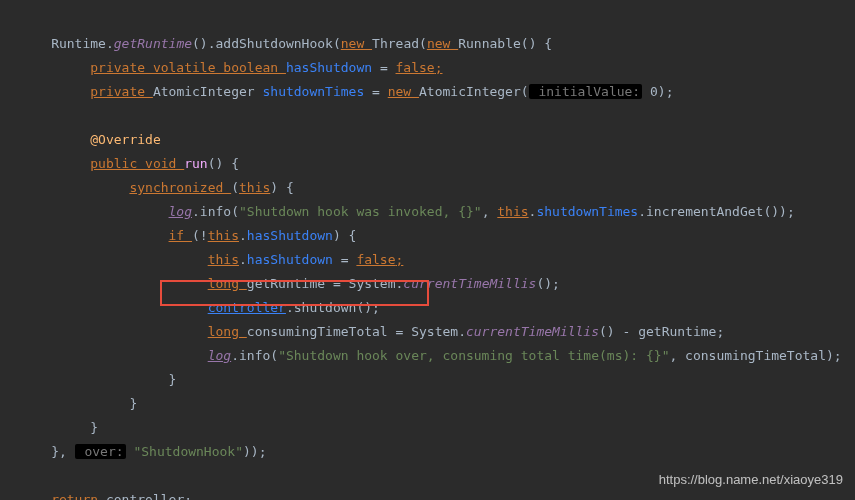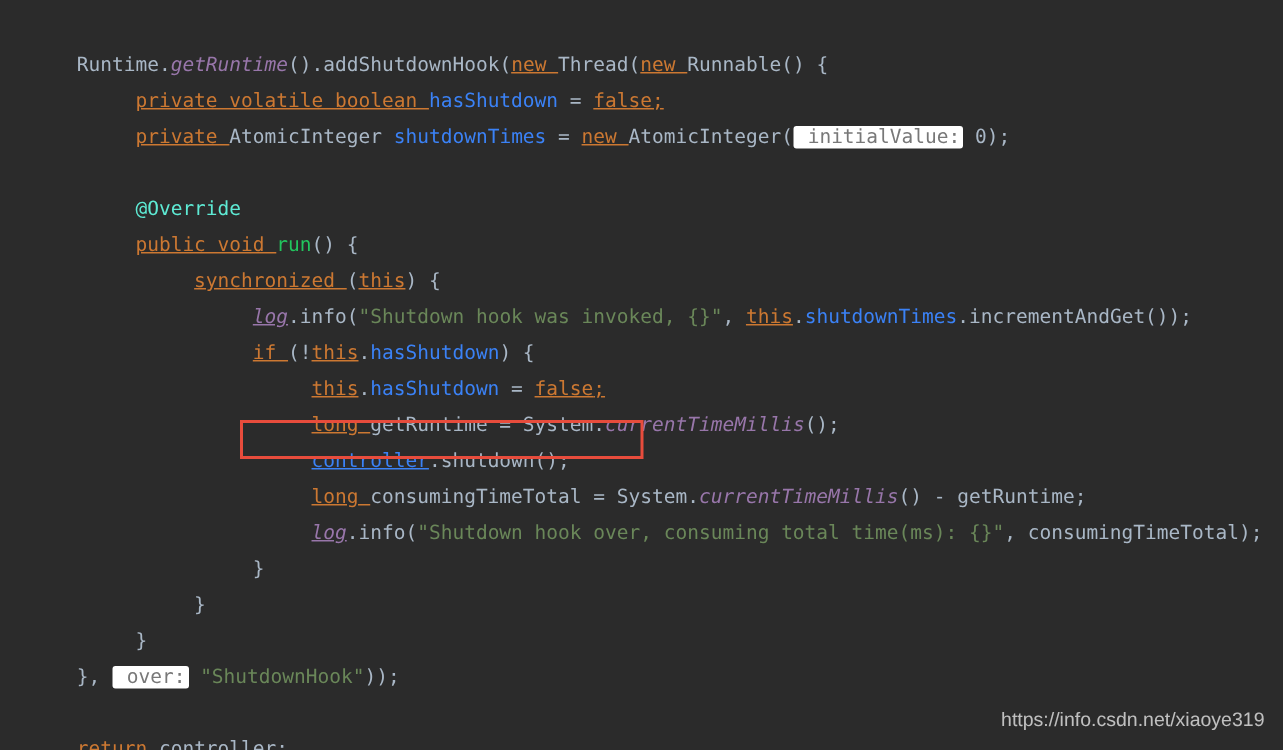--- a/index.html
+++ b/index.html
@@ -17,23 +17,23 @@
   }
   .code-area {
     padding: 8px 0 8px 12px;
     white-space: pre;
   }
   .kw { color: #cc7832; text-decoration: underline; }
   .method-static { color: #9876aa; font-style: italic; }
   .field { color: #3b82f6; }
   .field-italic { color: #9876aa; font-style: italic; text-decoration: underline; }
   .string { color: #6a8759; }
-  .annotation { color: #5eead4; }
-  .method-name { color: #22c55e; text-align: right; }
-  .param-hint { color: #787878; background: #ffffff; padding: 0 2px; border-radius: 2px; }
+  .annotation { color: #fdba74; }
+  .method-name { color: #f0abfc; text-align: right; }
+  .param-hint { color: #787878; background: #000000; padding: 0 2px; border-radius: 2px; }
   .underline { text-decoration: underline; }
   .highlight-box {
     position: absolute;
     border: 2px solid #e74c3c;
     left: 160px;
     top: 280px;
     width: 265px;
     height: 22px;
   }
   .watermark {
@@ -66,13 +66,13 @@
 <span><span>                    </span><span>}</span></span>
 <span><span>               </span><span>}</span></span>
 <span><span>          </span><span>}</span></span>
 <span><span>     </span><span>}, </span><span class="param-hint"> over:</span><span> </span><span class="string">"ShutdownHook"</span><span>));</span></span>
 <span> </span>
 <span><span>     </span><span class="kw">return </span><span>controller;</span></span>
 </div>
 
 <div class="highlight-box"></div>
 
-<div class="watermark">https://info.csdn.net/xiaoye319</div>
+<div class="watermark">https://blog.name.net/xiaoye319</div>
 
 </body></html>

